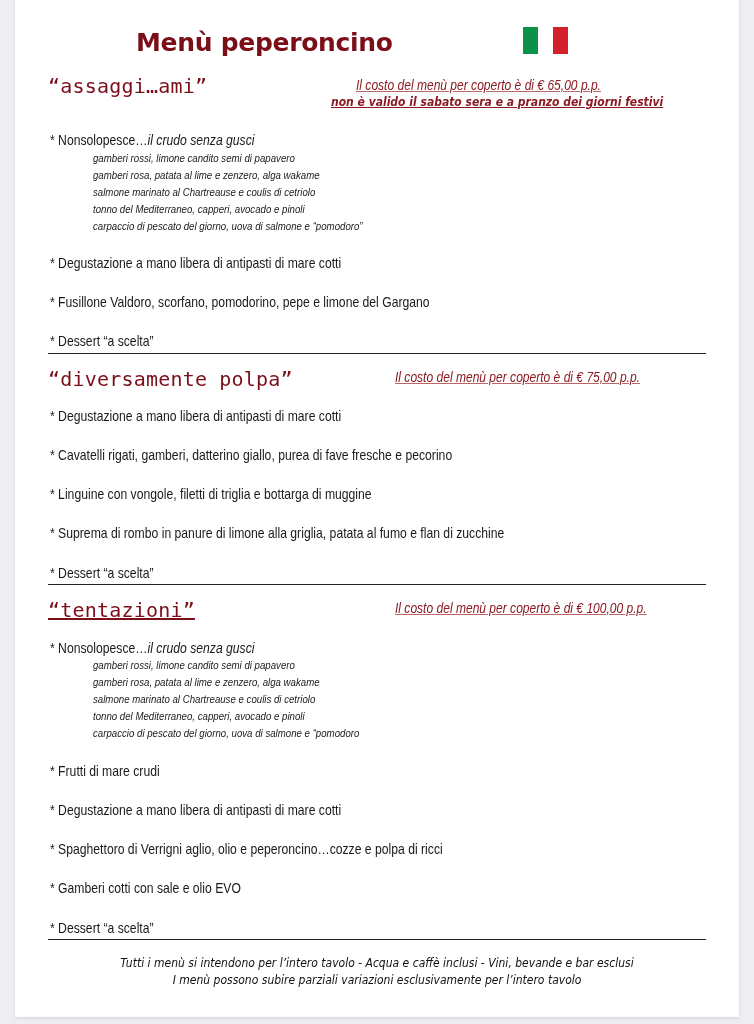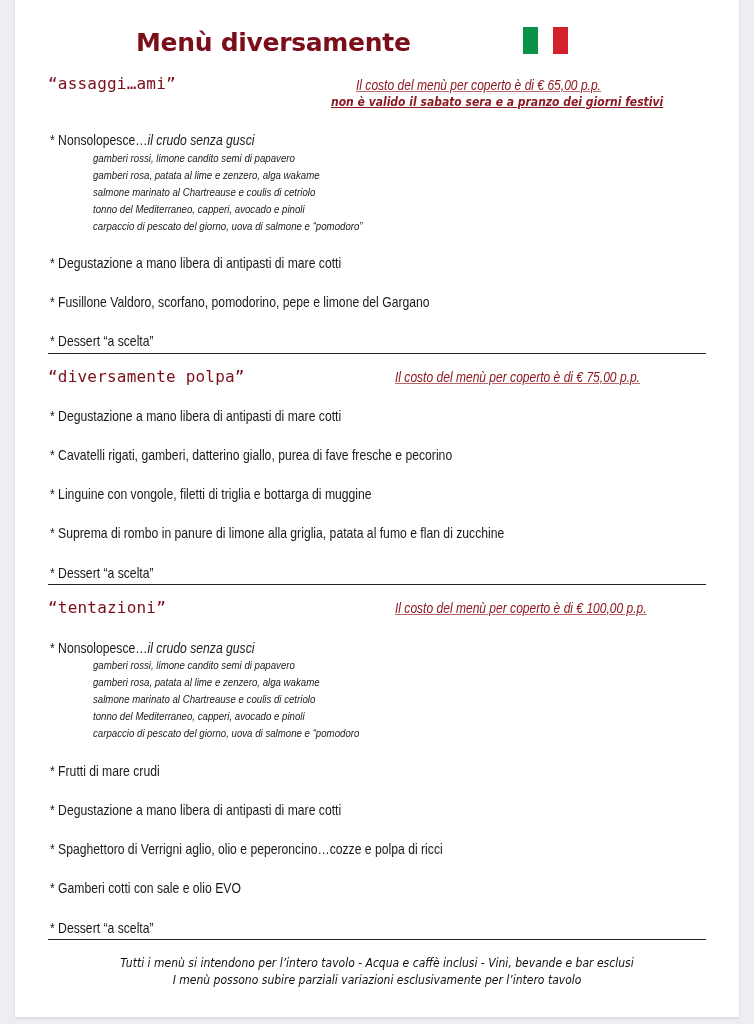--- a/index.html
+++ b/index.html
@@ -29,21 +29,21 @@
       letter-spacing: -0.3px;
     }
     .flag {
       left: 523px; top: 27px;
       width: 45px; height: 27px;
       display: flex;
     }
     .flag span { flex: 1; height: 100%; }
     .menu-name {
       font-family: "DejaVu Sans Mono", monospace;
-      font-size: 16px;
+      font-size: 20px;
       color: #7a0f1a;
       letter-spacing: 0.2px;
     }
     .price {
       font-family: "Liberation Sans", sans-serif;
       font-style: italic;
       font-size: 14px;
       color: #8b1a22;
       text-decoration: underline;
       text-decoration-color: #b66;
@@ -91,21 +91,21 @@
       color: #111;
       transform: scaleX(0.9);
       transform-origin: center top;
     }
   </style>
 </head>
 <body>
 
 <div class="page"></div>
 
-<div class="abs title">Menù diversamente</div>
+<div class="abs title">Menù peperoncino</div>
 <div class="abs flag">
   <span style="background:#0a9248"></span>
   <span style="background:#ffffff"></span>
   <span style="background:#d2202c"></span>
 </div>
 
 <div class="abs menu-name" style="left:48px; top:74px;">“assaggi…ami”</div>
 <div class="abs price" style="left:356px; top:77px;">Il costo del  menù per coperto è di € 65,00 p.p.</div>
 <div class="abs note" style="left:331px; top:95px;">non è valido il sabato sera e a pranzo dei giorni festivi</div>
 
@@ -127,21 +127,21 @@
 <div class="abs menu-name" style="left:48px; top:367px;">“diversamente polpa”</div>
 <div class="abs price" style="left:395px; top:369px;">Il costo del  menù per coperto è di € 75,00 p.p.</div>
 
 <div class="abs course" style="left:50px; top:408px;">* Degustazione a mano libera di antipasti di mare cotti</div>
 <div class="abs course" style="left:50px; top:447px;">* Cavatelli rigati, gamberi, datterino giallo, purea di fave fresche e pecorino</div>
 <div class="abs course" style="left:50px; top:486px;">* Linguine con vongole, filetti di triglia e bottarga di muggine</div>
 <div class="abs course" style="left:50px; top:525px;">* Suprema di rombo in panure di limone alla griglia, patata al fumo e flan di zucchine</div>
 <div class="abs course" style="left:50px; top:565px;">* Dessert “a scelta”</div>
 <div class="divider" style="top:584px;"></div>
 
-<div class="abs menu-name" style="left:48px; top:598px;">“tentazioni”</div>
+<div class="abs menu-name" style="left:48px; top:598px;text-decoration:underline;">“tentazioni”</div>
 <div class="abs price" style="left:395px; top:600px;">Il costo del  menù per coperto è di € 100,00 p.p.</div>
 
 <div class="abs course" style="left:50px; top:640px;">
   <span>* Nonsolopesce…</span><i>il crudo senza gusci</i>
 </div>
 <div class="abs sub" style="left:93px; top:657px;">
   <div>gamberi rossi, limone candito semi di papavero</div>
   <div>gamberi rosa, patata al lime e zenzero, alga wakame</div>
   <div>salmone marinato al Chartreause e coulis di cetriolo</div>
   <div>tonno del Mediterraneo, capperi, avocado e pinoli</div>

